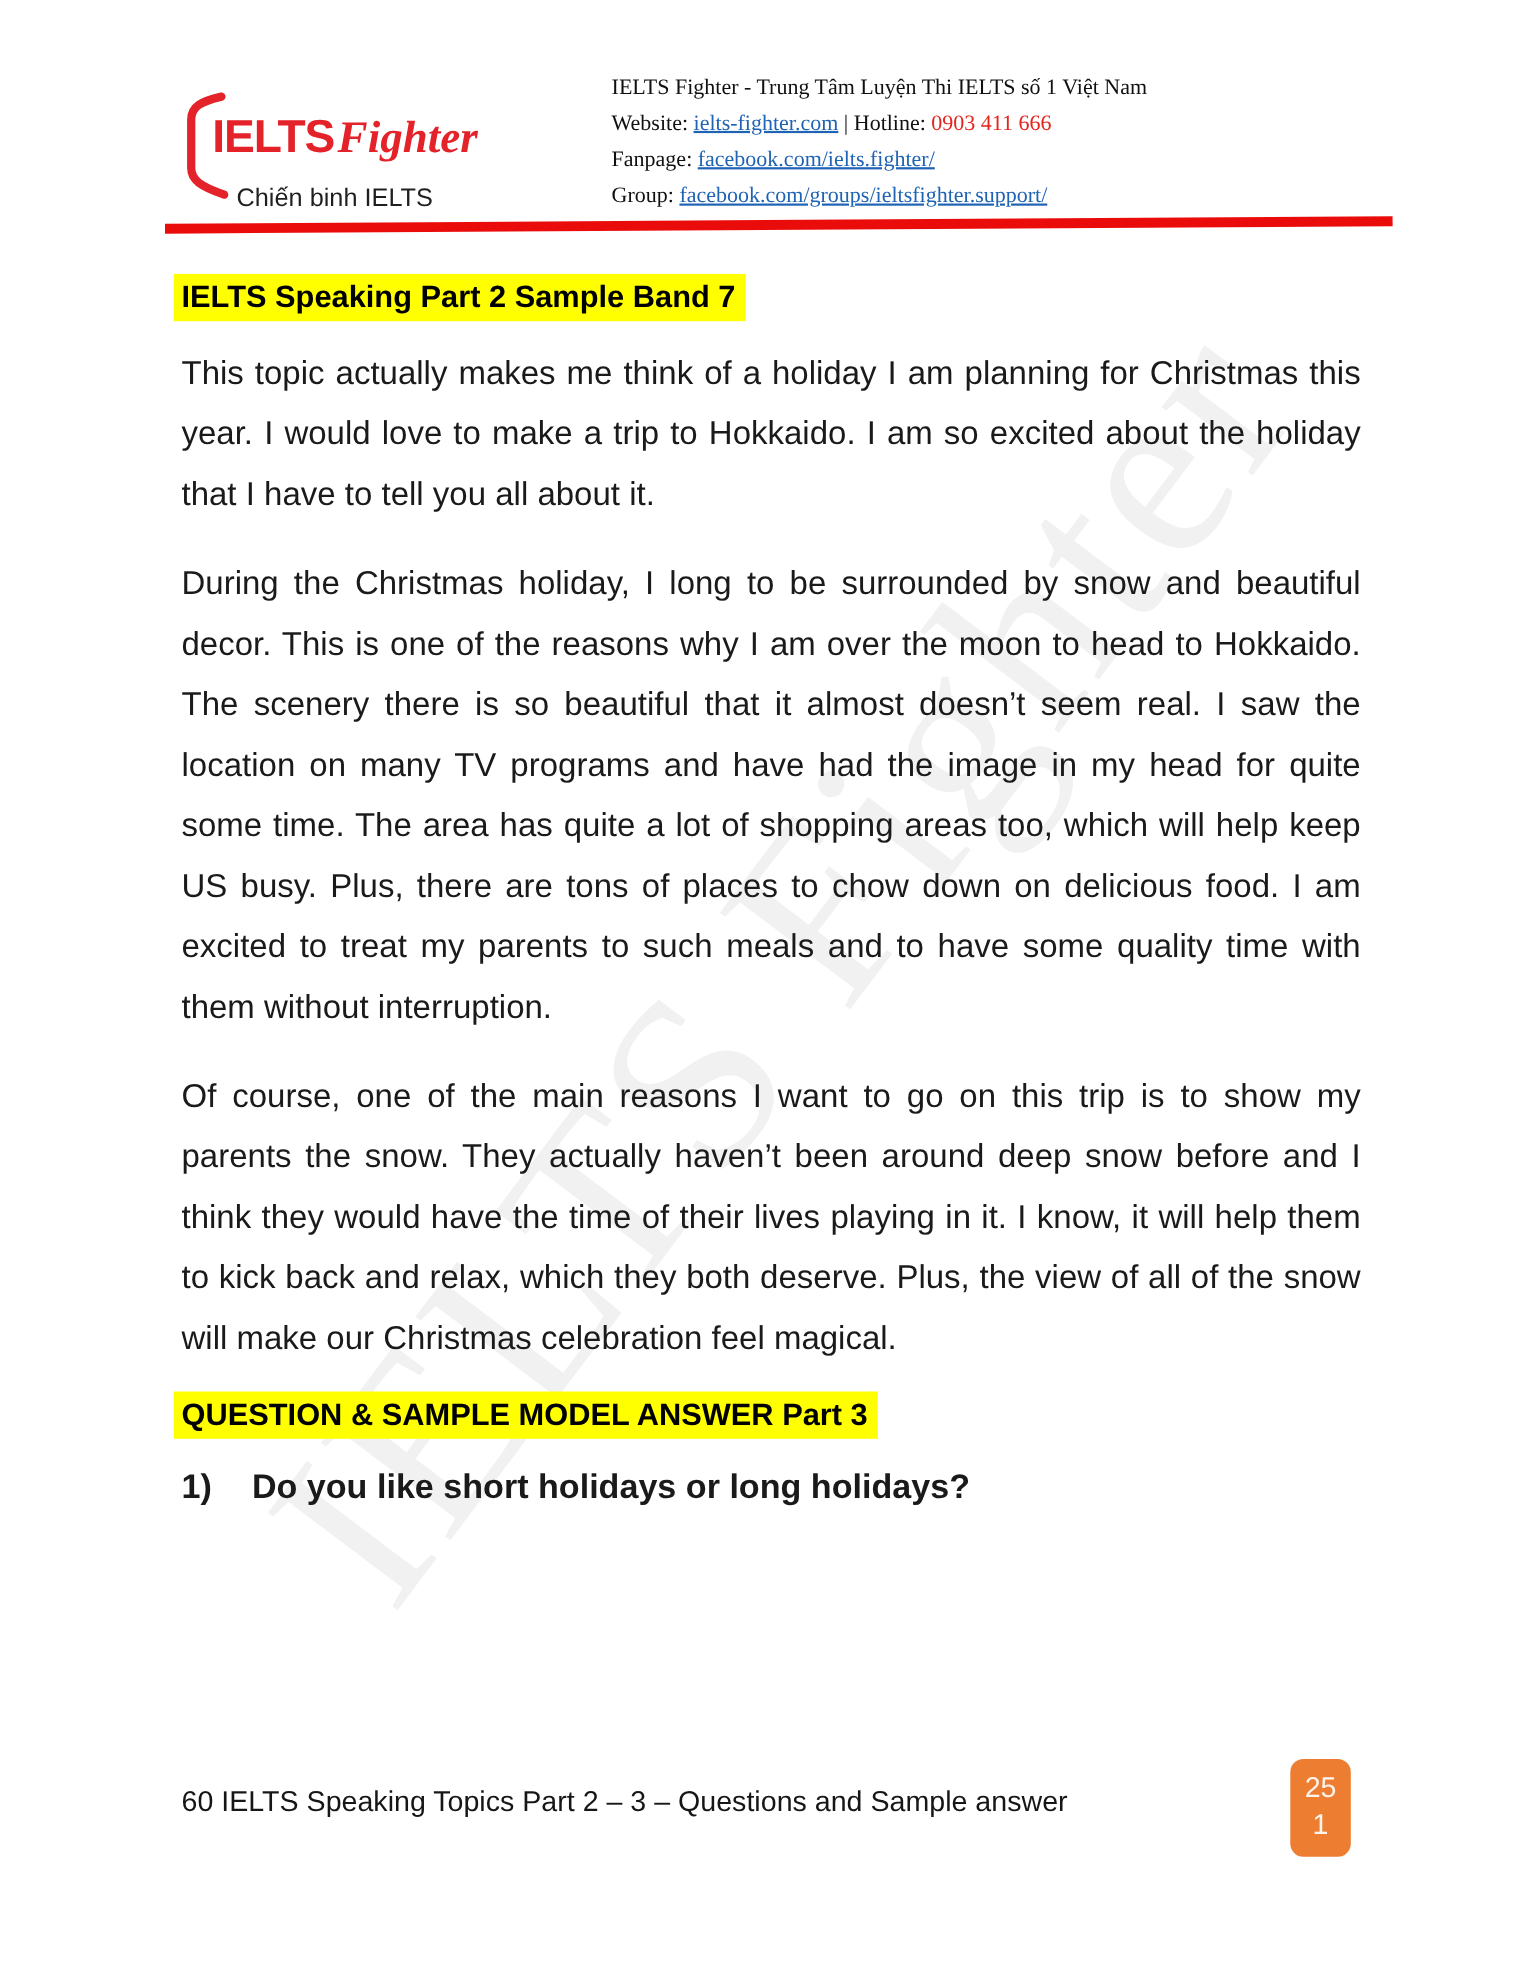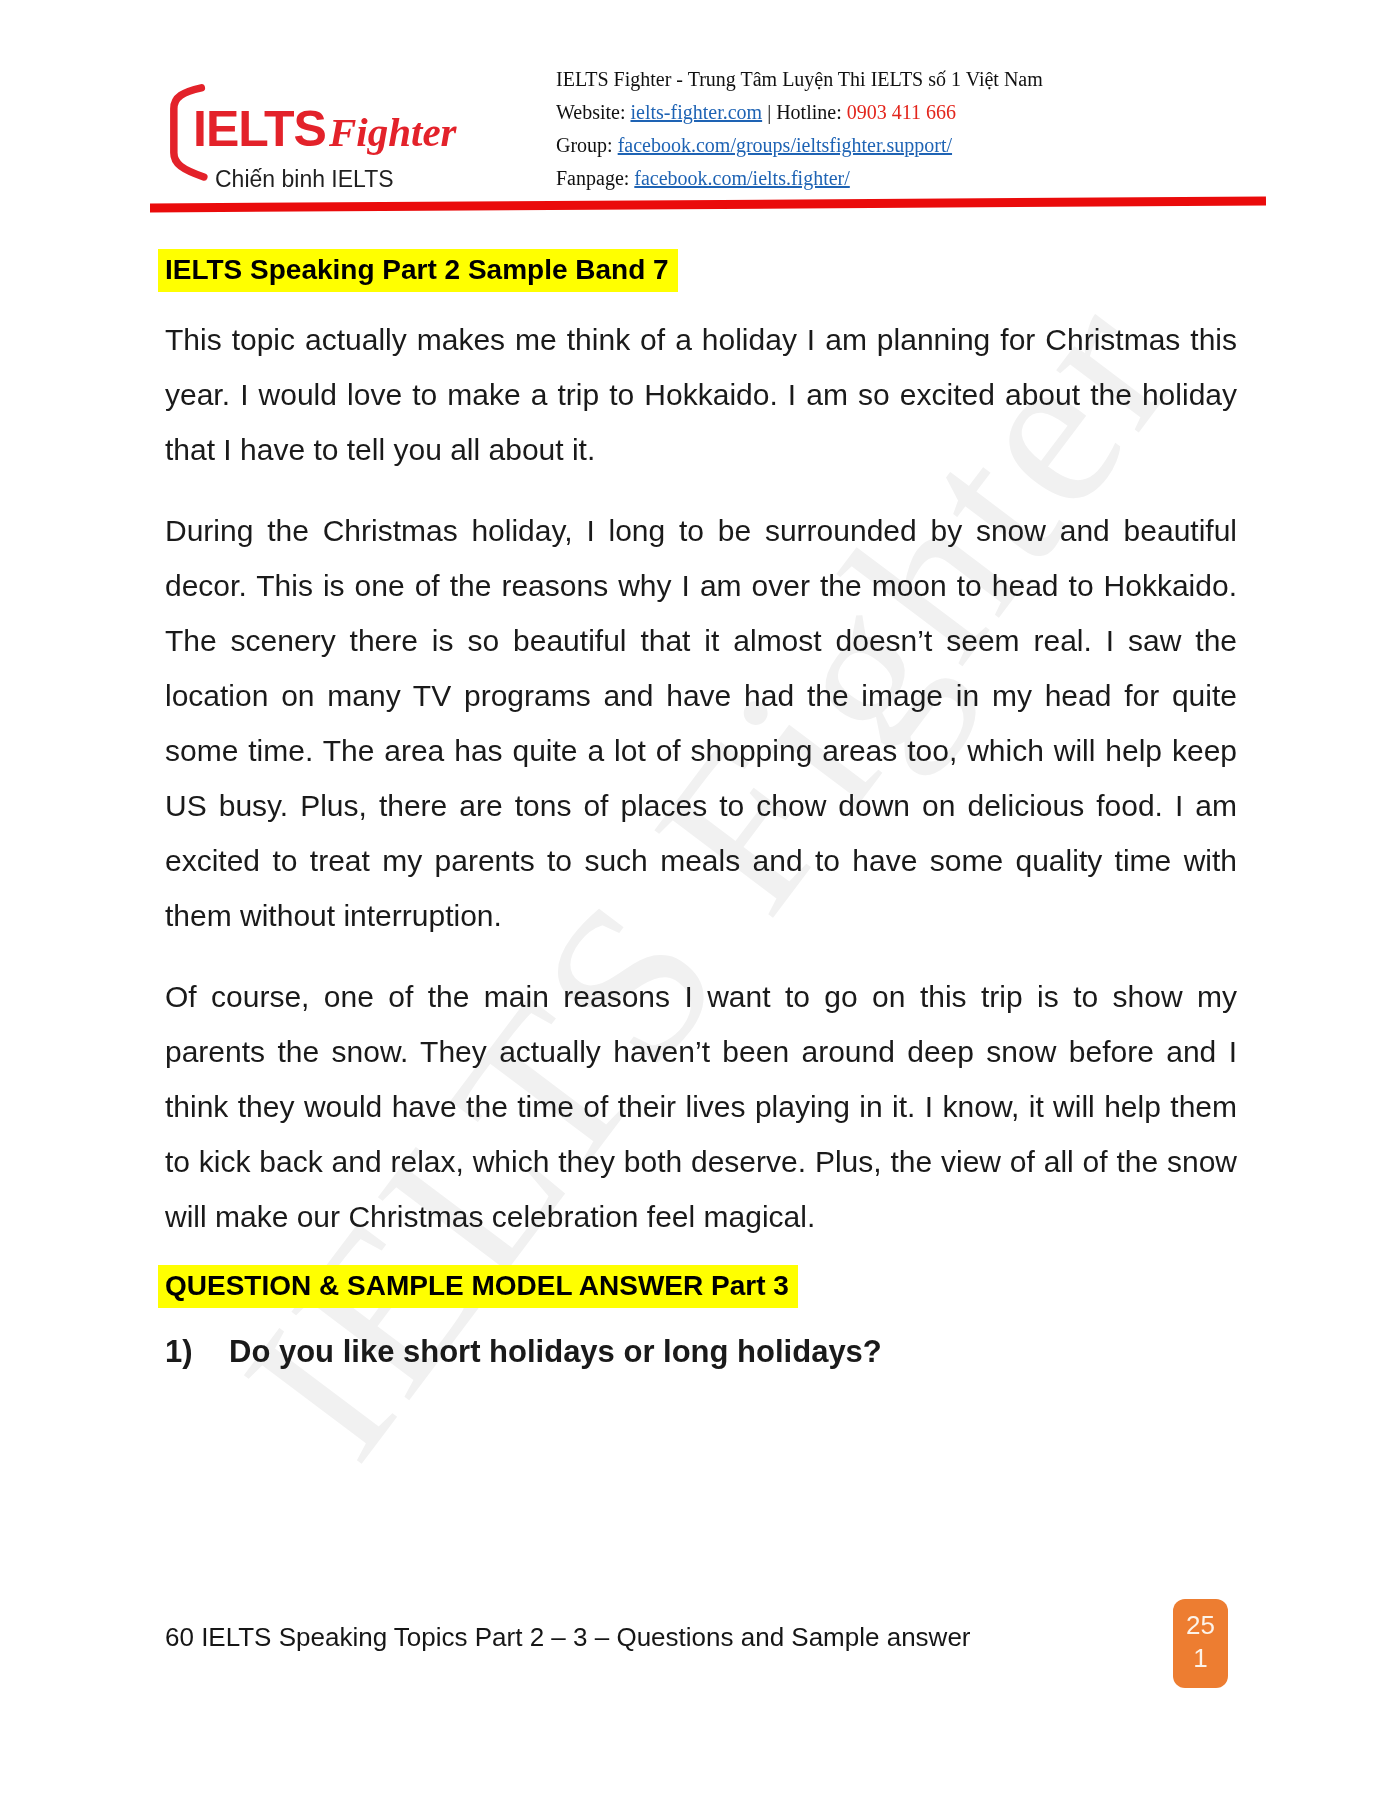--- a/index.html
+++ b/index.html
@@ -11,21 +11,21 @@
   .watermark{
     position:absolute;left:-60px;top:745px;width:1540px;text-align:center;
     transform:rotate(-53deg);transform-origin:center;
     font-family:"Liberation Serif",serif;font-size:225px;letter-spacing:6px;
     color:#f1f1f1;white-space:nowrap;z-index:0;user-select:none;
   }
   
   .logo{position:absolute;left:163px;top:76px;width:300px;height:115px;z-index:2;}
   .logo-bracket{position:absolute;left:0;top:2px;}
   .brand{position:absolute;left:30px;top:24px;white-space:nowrap;}
-  .brand-primary{font-weight:800;font-size:50px;color:#e3222a;letter-spacing:-1px;}
+  .brand-primary{font-weight:800;font-size:42px;color:#e3222a;letter-spacing:-1px;}
   .brand-secondary{font-family:"Liberation Serif",serif;font-style:italic;font-weight:700;
     font-size:41px;color:#e3222a;margin-left:3px;}
   .logo-tagline{position:absolute;left:52px;top:90px;font-size:23px;color:#1f1f1f;text-align:right;}
   .contact{position:absolute;left:556px;top:63px;width:660px;z-index:2;
     font-family:"Liberation Serif",serif;font-size:20px;line-height:33px;color:#101010;}
   .contact a{text-decoration:underline;}
   .link-blue{color:#1e63b4;text-decoration:underline;cursor:pointer;}
   .hotline{color:#e3251c;}
   .red-rule{position:absolute;left:150px;top:200px;width:1116px;height:9px;
     background:#ea0b0b;transform:rotate(-0.35deg);z-index:2;}
@@ -66,26 +66,26 @@
   <div class="contact">
     <div>IELTS Fighter - Trung Tâm Luyện Thi IELTS số 1 Việt Nam</div>
     <div>
       <span>Website:</span>
       <a class="link-blue">ielts-fighter.com</a>
       <span>|</span>
       <span>Hotline:</span>
       <span class="hotline">0903 411 666</span>
     </div>
     <div>
+      <span>Fanpage:</span>
+      <a class="link-blue">facebook.com/ielts.fighter/</a>
+    </div>
+    <div>
       <span>Group:</span>
       <a class="link-blue">facebook.com/groups/ieltsfighter.support/</a>
-    </div>
-    <div>
-      <span>Fanpage:</span>
-      <a class="link-blue">facebook.com/ielts.fighter/</a>
     </div>
   </div>
 
   <div class="red-rule"></div>
 
   <div class="content">
     <h1><mark class="hl">IELTS Speaking Part 2 Sample Band 7</mark></h1>
 
     <p>This topic actually makes me think of a holiday I am planning for Christmas this year. I would love to make a trip to Hokkaido. I am so excited about the holiday that I have to tell you all about it.</p>
     <p>During the Christmas holiday, I long to be surrounded by snow and beautiful decor. This is one of the reasons why I am over the moon to head to Hokkaido. The scenery there is so beautiful that it almost doesn’t seem real. I saw the location on many TV programs and have had the image in my head for quite some time. The area has quite a lot of shopping areas too, which will help keep US busy. Plus, there are tons of places to chow down on delicious food. I am excited to treat my parents to such meals and to have some quality time with them without interruption.</p>

